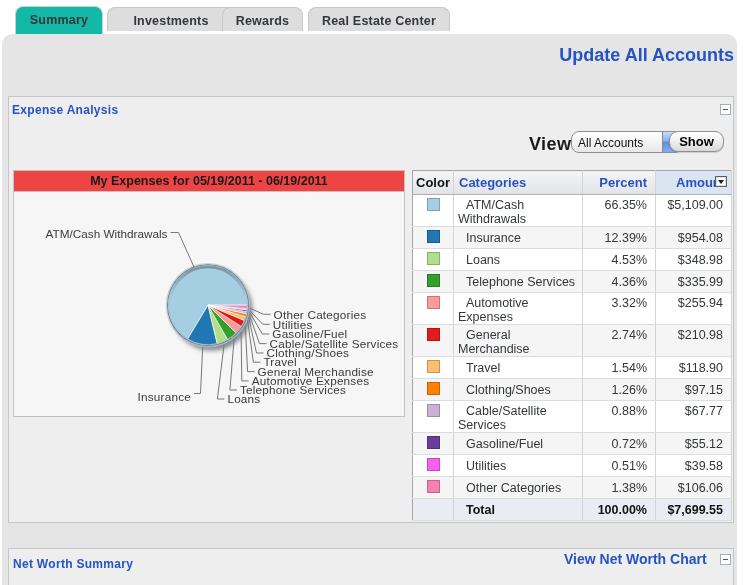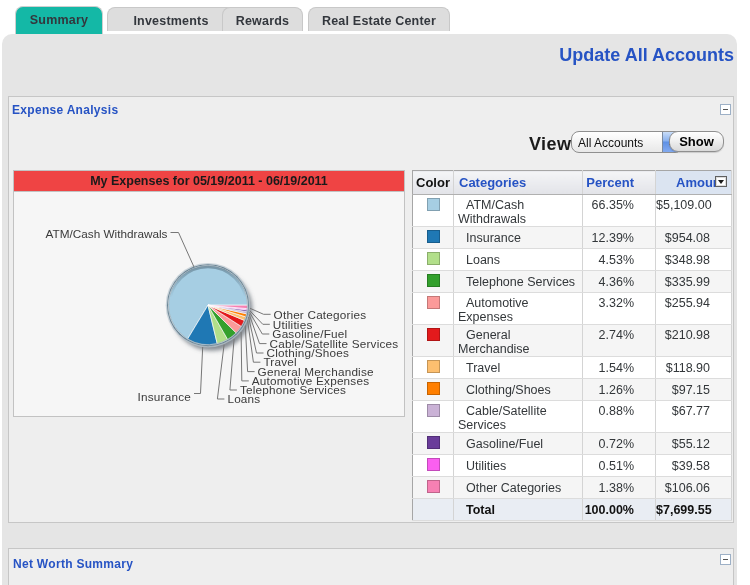--- a/index.html
+++ b/index.html
@@ -52,21 +52,21 @@
   text-align:center; line-height:21px; }
 
 
 #exptable { left:412px; top:170px; width:319px; border-collapse:collapse; table-layout:fixed;
   font-size:12.5px; color:#33373a; background:#fff; border:1px solid #a6a6a6; }
 #exptable td, #exptable th { border-right:1px solid #d4d4d4; border-bottom:1px solid #dcdcdc;
   overflow:hidden; }
 #exptable th { height:24px; background:linear-gradient(#f4f5f7,#e2e3e8); font-size:13px;
   border-bottom:1px solid #b0b0b0; }
 #exptable th.amt { background:#dbe4f1; }
-#exptable .rc { text-align:right; padding-right:21px; }
+#exptable .rc { text-align:right; padding-right:8px; }
 #exptable td.cat { padding-left:4px; text-indent:8px; line-height:14px; }
 #exptable tr.alt td { background:#f5f5f5; }
 #exptable tr.single td { height:22px; }
 #exptable tr.dbl td { height:32px; vertical-align:top; padding-top:3px; }
 #exptable td.sw { text-align:center; vertical-align:middle; padding-top:0; }
 .swatch { display:inline-block; width:13px; height:13px; border:1px solid rgba(0,0,0,0.22); }
 #exptable tr.total td { background:#e9edf3; border-top:1px solid #9a9a9a; font-weight:bold;
   color:#111; height:22px; }
 .sorticon { position:absolute; left:715px; top:176px; width:12px; height:11px; background:#ffffff;
   border:1px solid #5f5f5f; box-shadow:inset 0 0 0 1px rgba(120,120,120,0.25); z-index:2;}
@@ -246,14 +246,15 @@
           <td style="padding-left:12px;">Total</td>
           <td class="rc">100.00%</td>
           <td class="rc">$7,699.55</td>
         </tr>
   </tbody>
     </table>
   <div class="sorticon"></div>
 
   <div class="abs panel" style="top:548px;height:45px;"></div>
   <div class="abs paneltitle" style="left:13px;top:557px;">Net Worth Summary</div>
+  <div class="abs bluelink" style="left:564px;top:551px;font-size:14px;">View Net Worth Chart</div>
   <div class="abs minusbtn" style="left:720px;top:554px;"></div>
 </div>
 
 </body></html>

